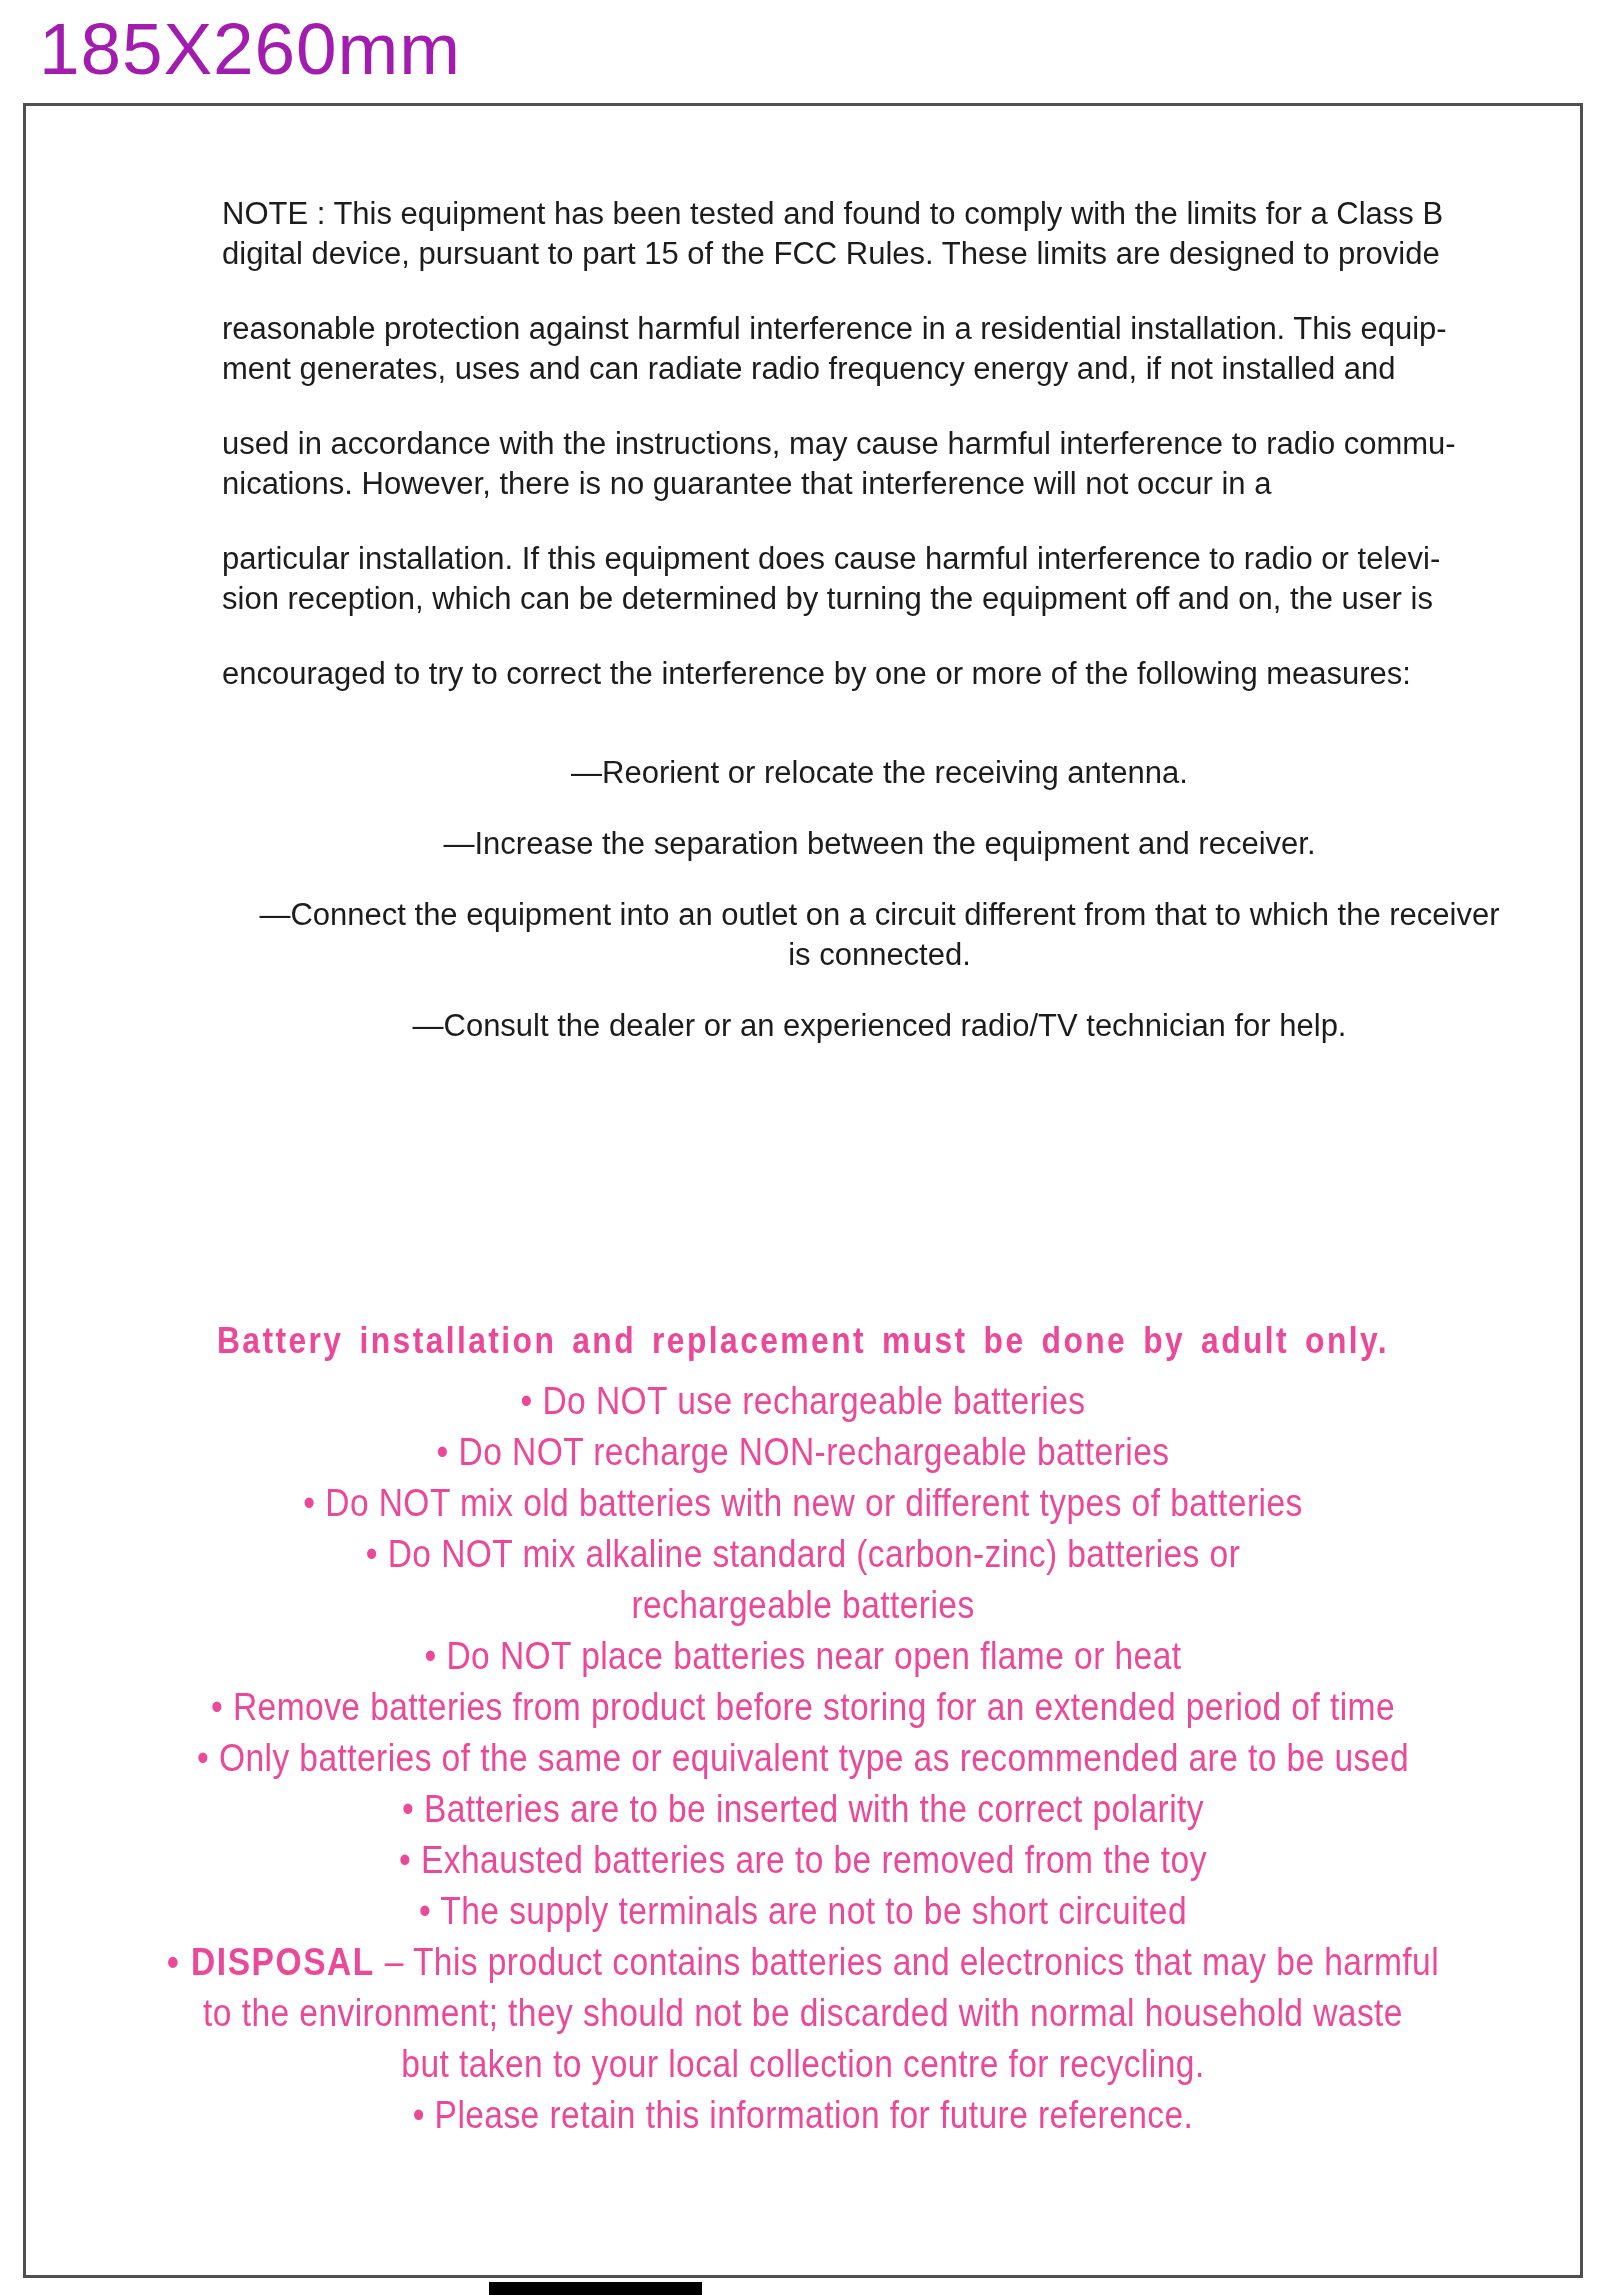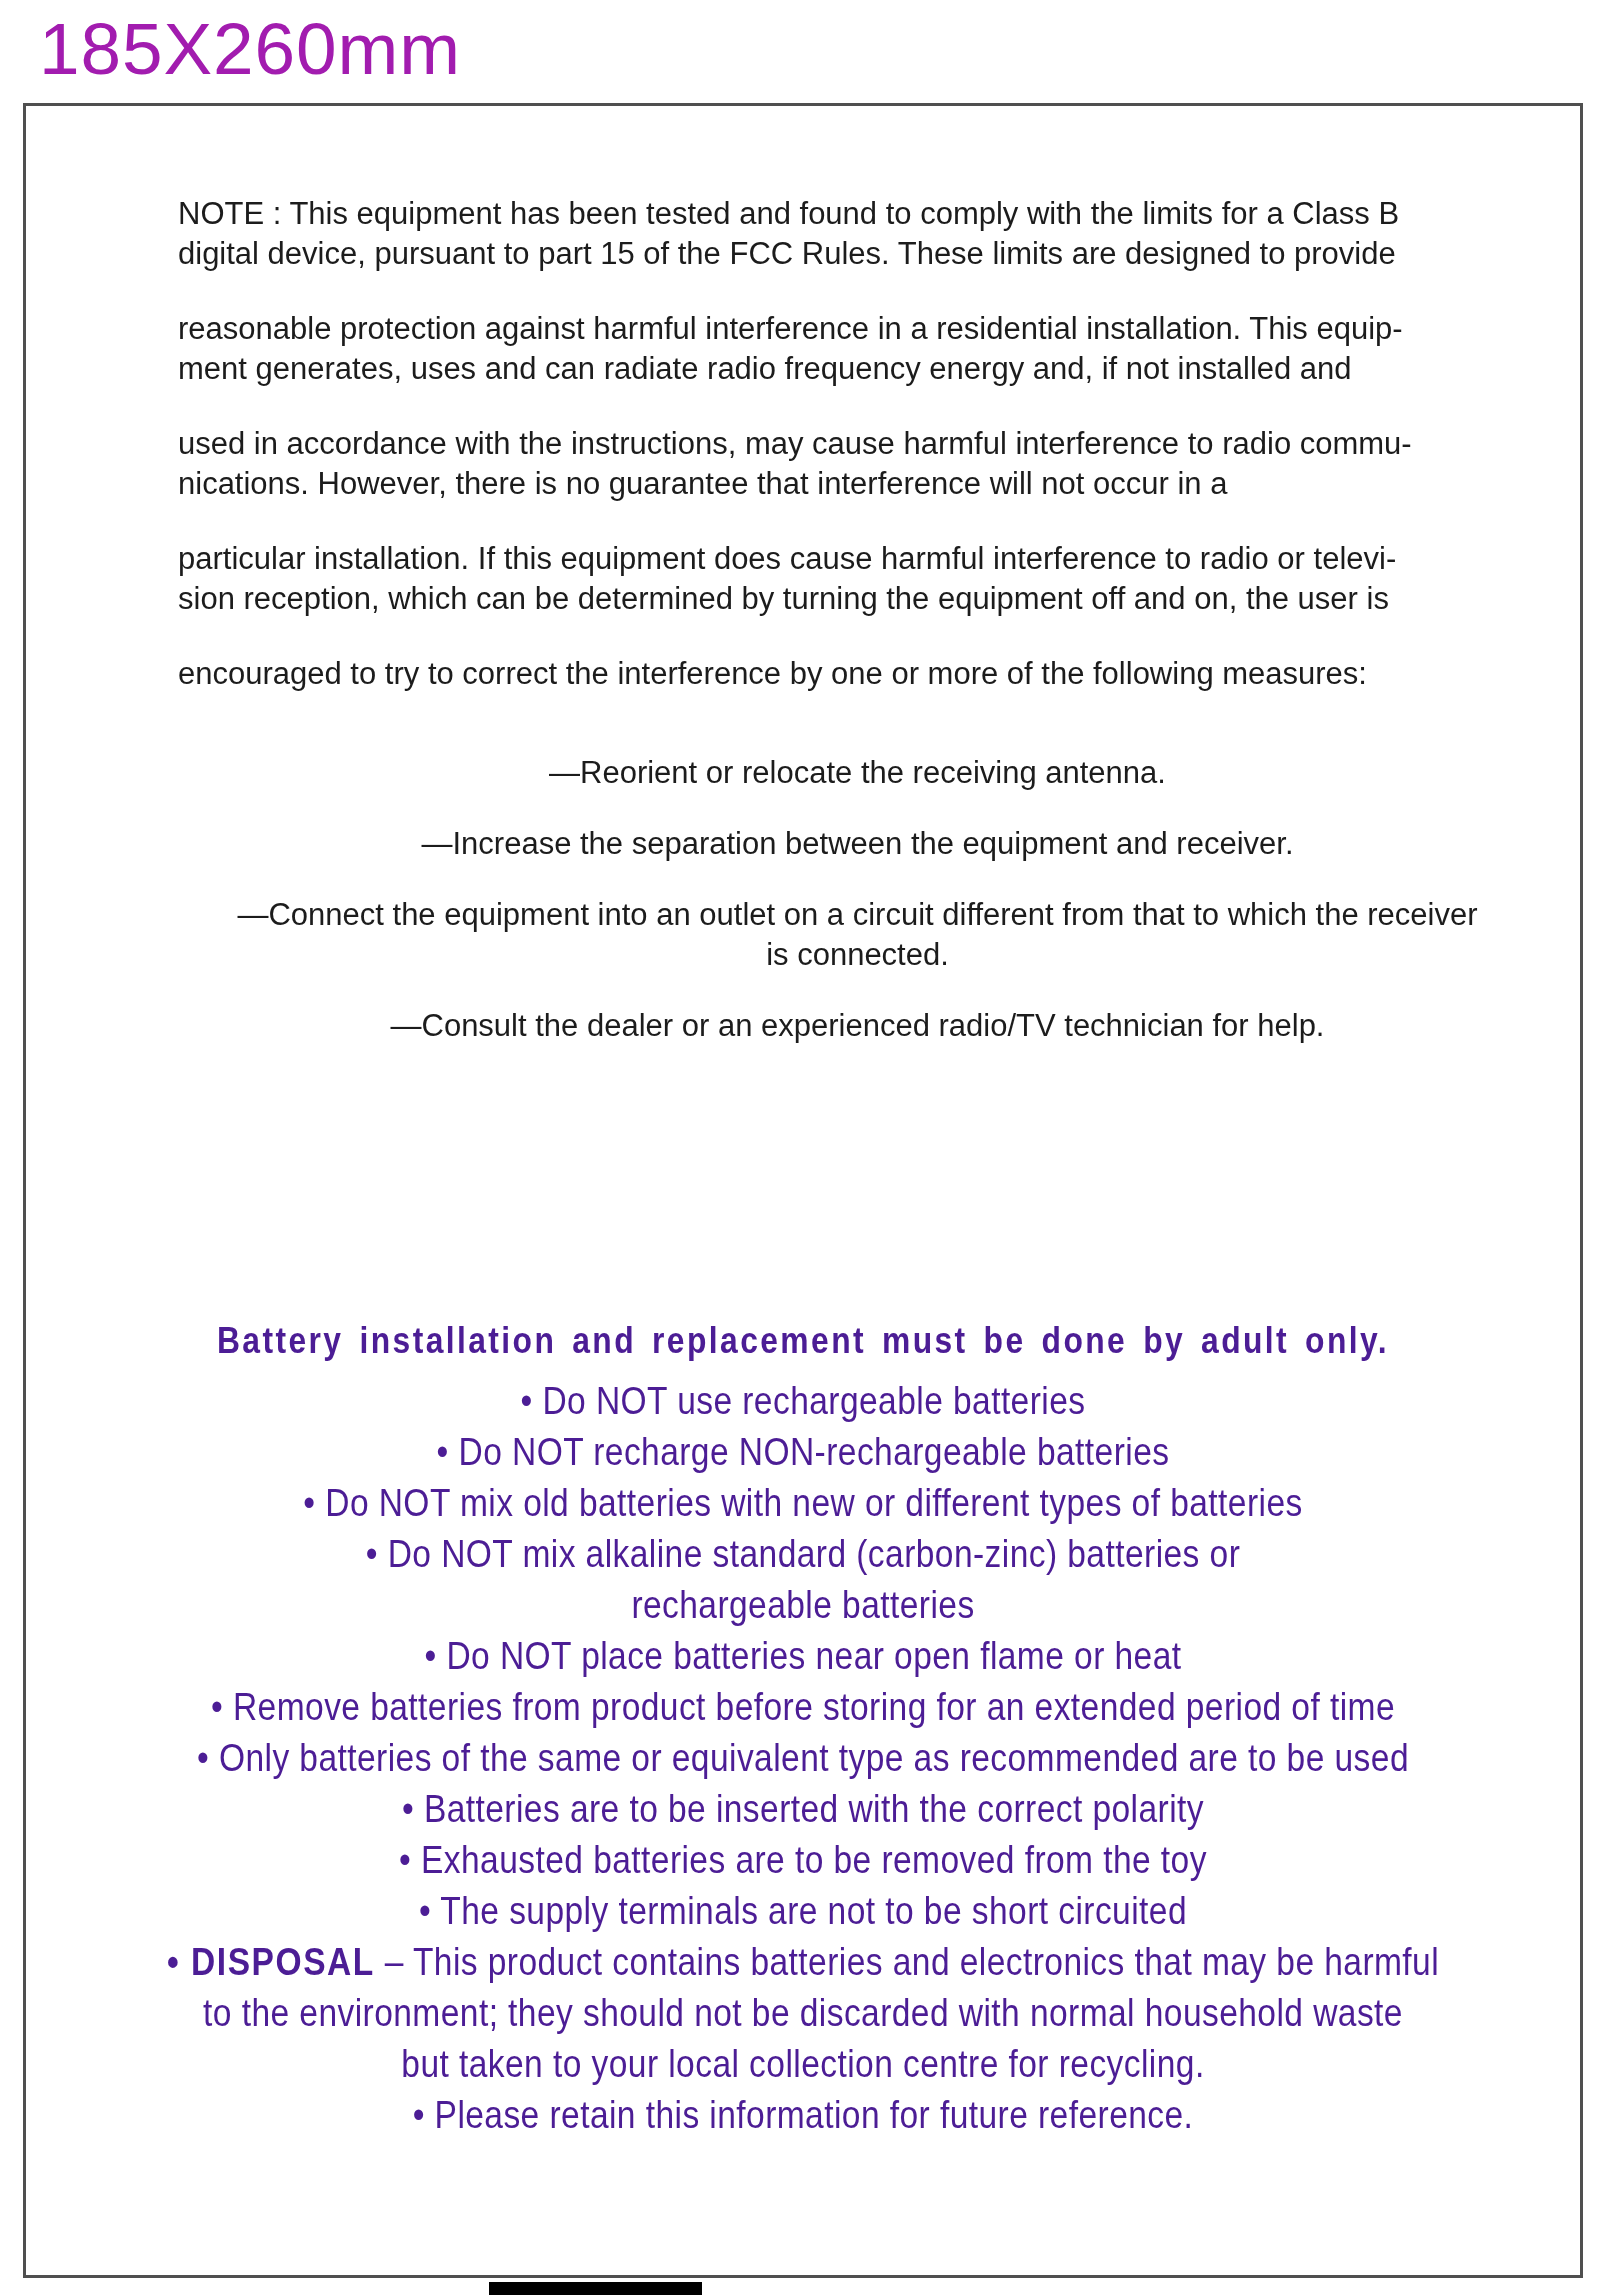--- a/index.html
+++ b/index.html
@@ -29,30 +29,30 @@
   
   .fcc{
     position:absolute;
     left:152px;top:88px;
     width:1359px;
     font-size:31px;
     line-height:40px;
     color:#1c1c1c;
   }
   .fcc .para{margin:0 0 35px 0;}
-  .fcc .line{white-space:nowrap;}
+  .fcc .line{white-space:nowrap;margin-left:44px;}
   .measures{margin-top:59px;text-align:center;}
   .measure{margin:0 0 31px 0;}
   .measure .line{white-space:nowrap;}
   
   .battery{
     position:absolute;
     left:0;right:0;top:1214px;
     text-align:center;
-    color:#4c1d95;
+    color:#ec4899;
   }
   .battery-heading{
     font-size:37px;
     line-height:42px;
     font-weight:bold;
     letter-spacing:2.8px;
     word-spacing:5.5px;
     transform:scaleX(0.86);
     transform-origin:50% 50%;
     white-space:nowrap;

